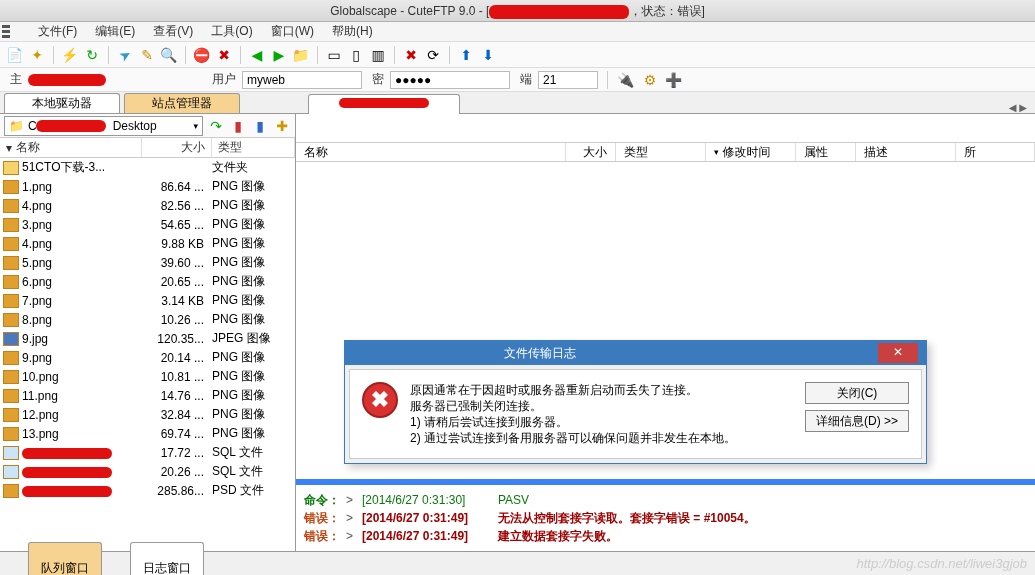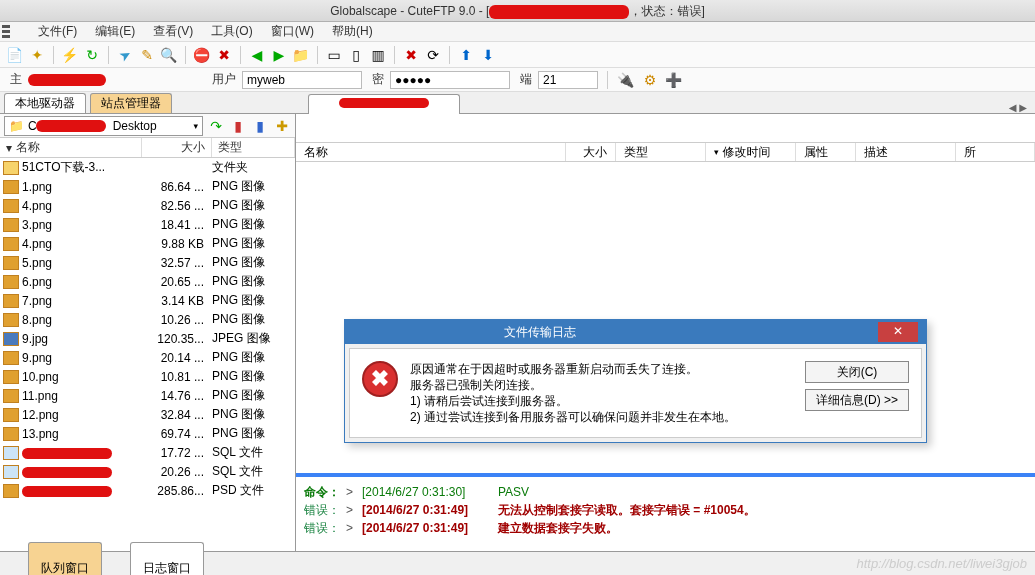--- a/index.html
+++ b/index.html
@@ -10,21 +10,21 @@
 .menubar span{color:#333;cursor:default}
 .menucorner{position:absolute;left:2px;top:22px;width:12px;height:18px;display:flex;flex-direction:column;gap:2px;padding-top:3px}
 .menucorner div{width:8px;height:3px;background:#555}
 .toolbar1{height:26px;background:#fafafa;border-bottom:1px solid #ddd;display:flex;align-items:center;padding:0 6px;gap:4px}
 .tb-ico{width:18px;height:18px;display:flex;align-items:center;justify-content:center;font-size:14px}
 .sep{width:1px;height:18px;background:#ccc;margin:0 3px}
 .connectbar{height:24px;background:#fafafa;border-bottom:1px solid #ddd;display:flex;align-items:center;padding:0 6px;gap:6px}
 .connectbar input{border:1px solid #bbb;height:18px;padding:0 4px;background:#fff}
 .lbl{color:#333;margin-left:4px}
 .tabstrip{height:22px;background:#f0f0f0;border-bottom:1px solid #999;display:flex;align-items:flex-end;position:relative}
-.tab{height:20px;padding:0 10px;border:1px solid #999;border-bottom:none;background:#fff;margin-left:4px;line-height:18px;border-radius:3px 3px 0 0}
+.tab{height:20px;padding:0 27px;border:1px solid #999;border-bottom:none;background:#fff;margin-left:4px;line-height:18px;border-radius:3px 3px 0 0}
 .tab.orange{background:#f7d392}
 .tabarrow{margin-left:auto;margin-right:8px;font-size:10px;color:#666}
 .body{display:flex;height:calc(575px - 22px - 20px - 26px - 24px - 22px - 24px)}
 .leftpane{width:296px;border-right:1px solid #999;display:flex;flex-direction:column}
 .pathbar{height:24px;display:flex;align-items:center;gap:4px;padding:2px 4px;background:#fafafa;border-bottom:1px solid #ccc}
 .pathbar .combo{flex:1;display:flex;align-items:center;border:1px solid #999;height:20px;background:#fff;padding:0 4px}
 .combo .dd{margin-left:auto;font-size:9px}
 .listhdr{height:20px;background:#fff;border-bottom:1px solid #ccc;display:flex}
 .listhdr div{border-right:1px solid #ddd;padding:2px 6px;color:#333;display:flex;align-items:center}
 .filelist{flex:1;overflow:hidden;background:#fff}
@@ -33,33 +33,33 @@
 .row .ic.folder{background:#f7d36b}
 .row .ic.jpg{background:#4a7abc}
 .row .ic.sql{background:#cce4f7}
 .row .nm{width:120px;white-space:nowrap;overflow:hidden}
 .row .sz{width:70px;text-align:right;padding-right:8px}
 .row .tp{flex:1}
 .rightpane{flex:1;display:flex;flex-direction:column;position:relative}
 .remtab{height:20px;padding:0 30px;border:1px solid #999;border-bottom:none;background:#fff;margin-left:8px;border-radius:3px 3px 0 0}
 .remlisthdr{height:20px;margin-top:28px;border-bottom:1px solid #ccc;border-top:1px solid #ccc;display:flex}
 .remlisthdr div{border-right:1px solid #ddd;padding:2px 8px;display:flex;align-items:center}
-.remlog{position:absolute;right:0;bottom:8px;width:100%;padding:6px 8px;background:#fff;border-top:4px solid #3b82f6;font-family:Consolas,monospace}
+.remlog{position:absolute;right:0;bottom:0;width:100%;padding:6px 8px;background:#fff;border-top:6px solid #3b82f6;font-family:Consolas,monospace}
 .remlog .line{display:flex;gap:6px;line-height:18px}
 .cmd{color:#0a7a0a;font-weight:bold;width:36px}
-.err{color:#15803d;font-weight:normal;width:36px}
+.err{color:#c2410c;font-weight:bold;width:36px}
 .arrow{color:#555;width:10px}
 .ts{width:130px}
 .green{color:#0a7a0a}
 .red{color:#a00000;font-weight:bold}
 .bottombar{position:absolute;bottom:0;left:0;right:0;height:24px;background:#f0f0f0;border-top:1px solid #999;display:flex;align-items:flex-end}
 .btab{height:20px;padding:16px 12px;border:1px solid #999;border-bottom:none;background:#f7d392;margin-left:28px;border-radius:3px 3px 0 0;line-height:18px}
 .btab.white{background:#fff}
 .watermark{position:absolute;right:8px;bottom:4px;color:#ccc;font-style:italic;font-size:13px}
-.dialog{position:absolute;left:344px;top:319px;width:583px;border:1px solid #3a7abd;background:#f0f0f0;box-shadow:4px 4px 8px rgba(0,0,0,0.2)}
+.dialog{position:absolute;left:344px;top:340px;width:583px;border:1px solid #3a7abd;background:#f0f0f0;box-shadow:4px 4px 8px rgba(0,0,0,0.2)}
 .dlgtitle{height:24px;background:#3a7abd;color:#fff;display:flex;align-items:center;padding:0 8px}
 .dlgtitle .x{margin-left:auto;width:40px;height:20px;background:#c84040;color:#fff;text-align:center;line-height:18px;font-size:12px}
 .dlgbody{display:flex;padding:12px;gap:12px;background:#fff;margin:4px;border:1px solid #ccc}
 .dlgicon{width:36px;height:36px;border-radius:50%;background:#d93030;color:#fff;display:flex;align-items:center;justify-content:center;font-size:22px;font-weight:bold;border:2px solid #a02020}
 .dlgtext{flex:1;line-height:16px}
 .dlgbtns{display:flex;flex-direction:column;gap:6px}
 .dlgbtns button{height:22px;padding:0 10px;border:1px solid #888;background:#f4f4f4;min-width:90px}
 </style>
 </head>
 <body>
@@ -174,33 +174,33 @@
         </div>
         <div class="row">
           <span class="ic png"></span>
           <span class="nm">4.png</span>
           <span class="sz">82.56 ...</span>
           <span class="tp">PNG 图像</span>
         </div>
         <div class="row">
           <span class="ic png"></span>
           <span class="nm">3.png</span>
-          <span class="sz">18.41 ...</span>
+          <span class="sz">54.65 ...</span>
           <span class="tp">PNG 图像</span>
         </div>
         <div class="row">
           <span class="ic png"></span>
           <span class="nm">4.png</span>
           <span class="sz">9.88 KB</span>
           <span class="tp">PNG 图像</span>
         </div>
         <div class="row">
           <span class="ic png"></span>
           <span class="nm">5.png</span>
-          <span class="sz">32.57 ...</span>
+          <span class="sz">39.60 ...</span>
           <span class="tp">PNG 图像</span>
         </div>
         <div class="row">
           <span class="ic png"></span>
           <span class="nm">6.png</span>
           <span class="sz">20.65 ...</span>
           <span class="tp">PNG 图像</span>
         </div>
         <div class="row">
           <span class="ic png"></span>

